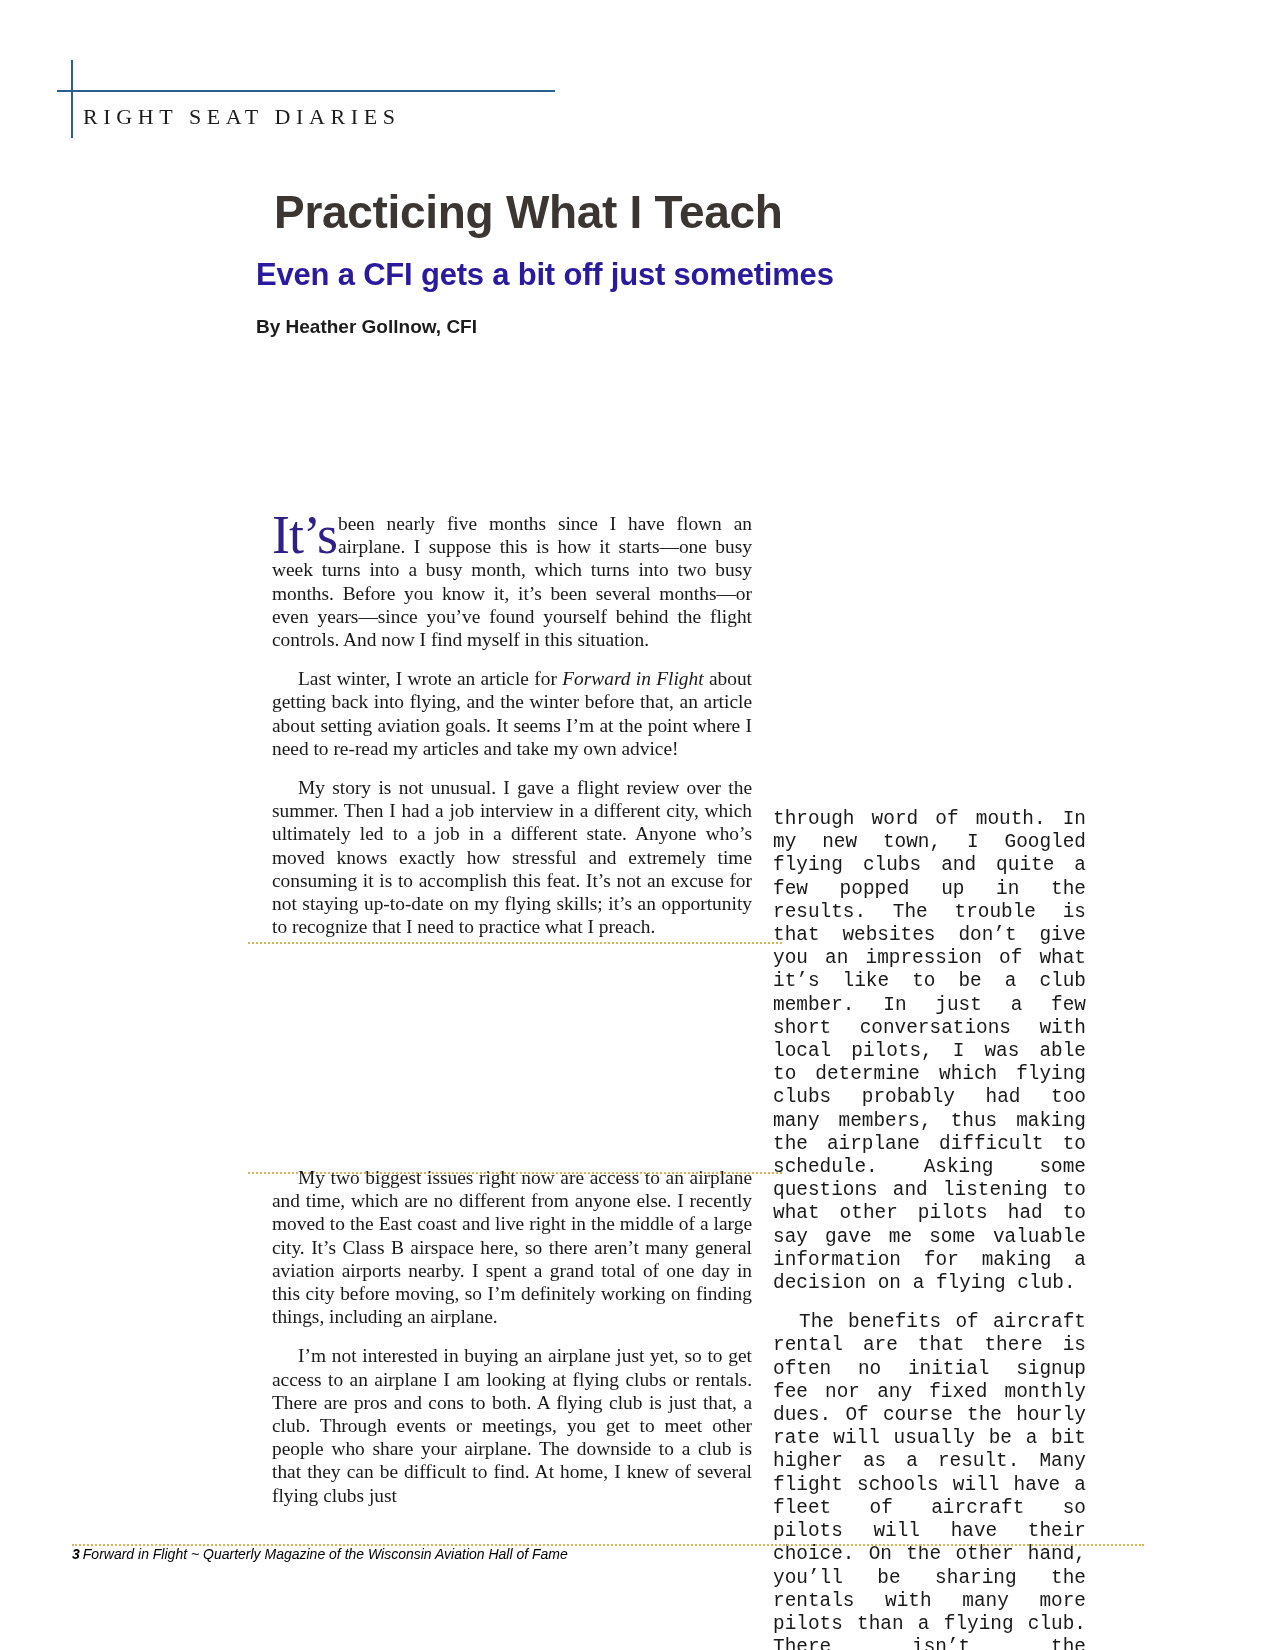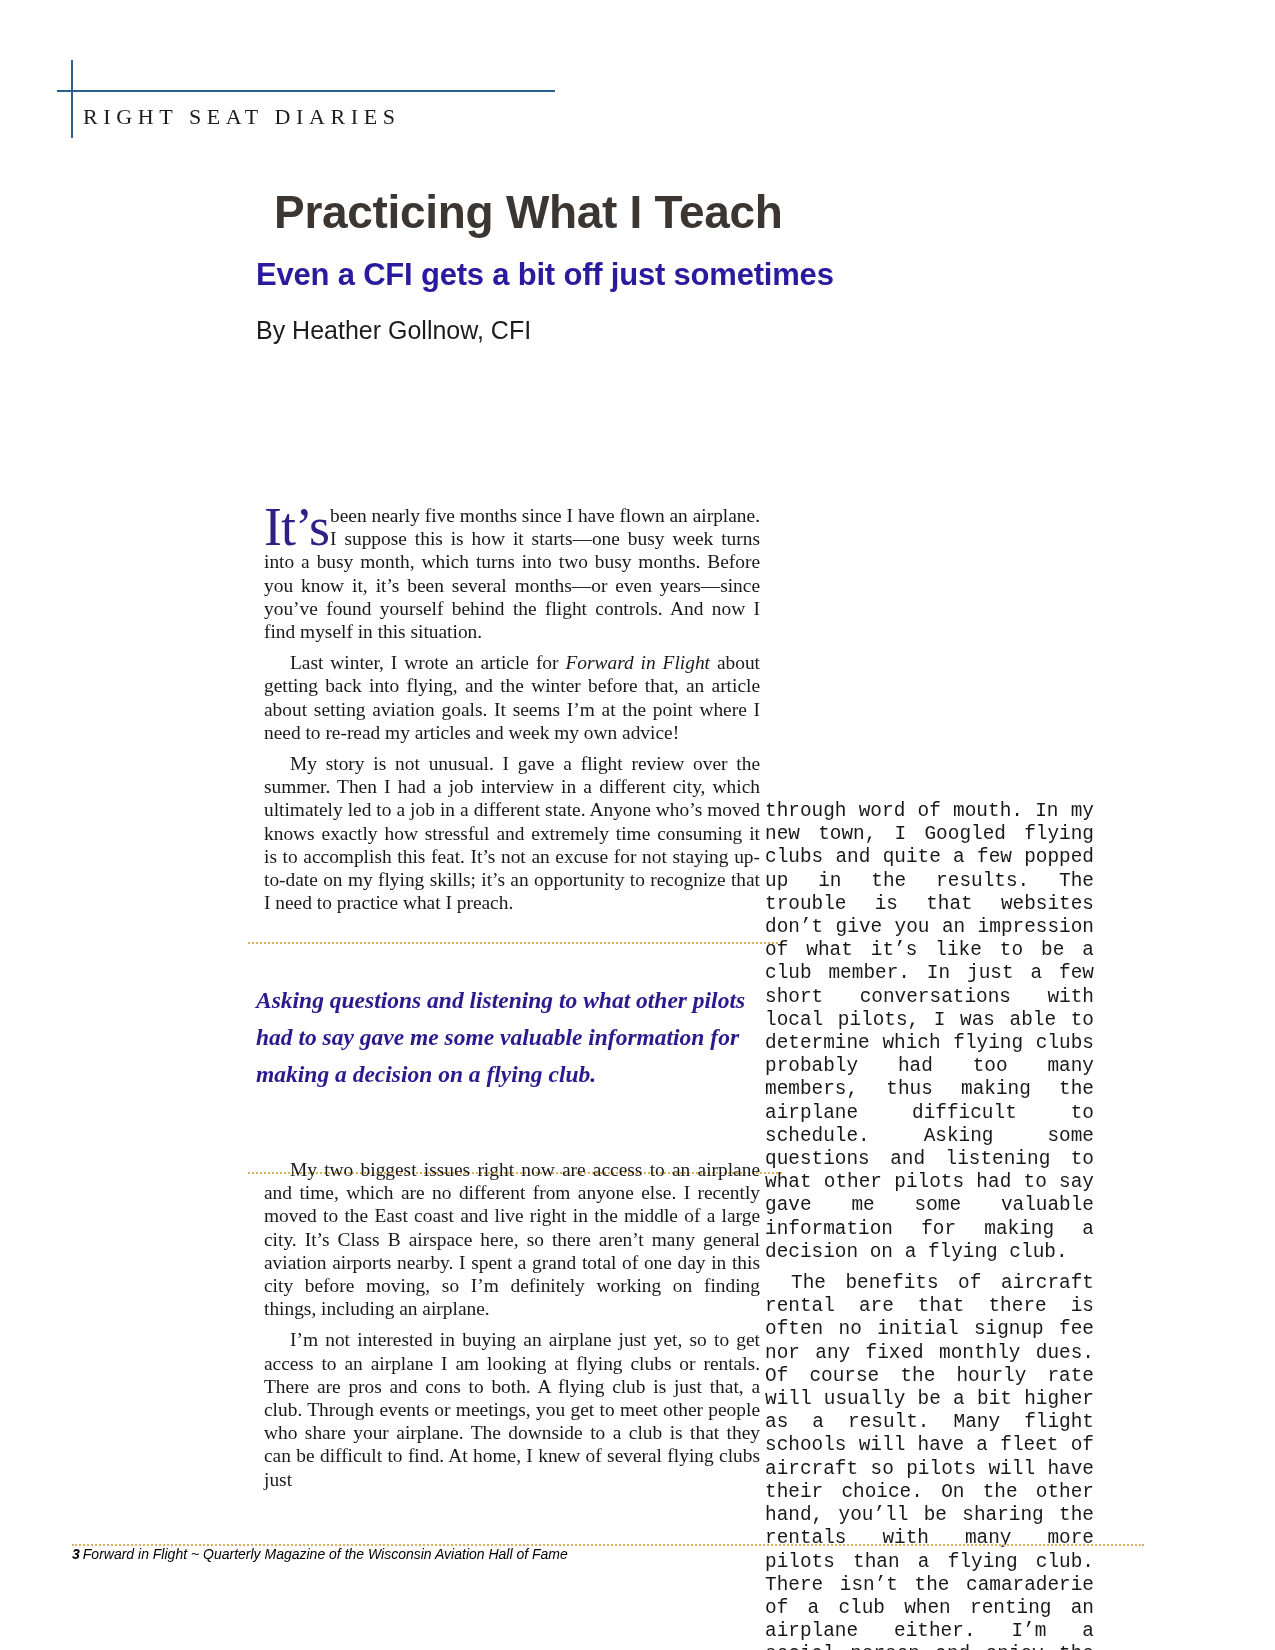--- a/index.html
+++ b/index.html
@@ -74,36 +74,36 @@
     line-height: 38px;
     color: #2a1a9e;
     letter-spacing: -0.2px;
     margin: 8px 0 0 0;
   }
   #article-byline {
     position: absolute;
     left: 256px;
     top: 316px;
     font-family: "Liberation Sans", "DejaVu Sans", sans-serif;
-    font-weight: normal;
-    font-size: 25px;
+    font-weight: bold;
+    font-size: 19px;
     color: #1c1c1c;
   }
 
   
   .column-text {
     font-family: "Liberation Serif", "DejaVu Serif", serif;
     font-size: 19.4px;
     line-height: 23.2px;
     text-align: justify;
     color: #191919;
     hyphens: none;
   }
   .column-text p {
-    margin: 8px;
+    margin: 16px;
     text-indent: 26px;
   }
   .column-text p.no-indent {
     text-indent: 0;
   }
 
   #left-column-top {
     position: absolute;
     left: 256px;
     top: 496px;
@@ -201,27 +201,26 @@
 </div>
 
 <div id="headline-block">
   <h1 id="article-title">Practicing What I Teach</h1>
   <h2 id="article-subtitle">Even a CFI gets a bit off just sometimes</h2>
 </div>
 <div id="article-byline">By Heather Gollnow, CFI</div>
 
 <div id="left-column-top" class="column-text">
   <p class="no-indent"><span id="dropcap">It’s</span><span>been nearly five months since I have flown an airplane. I suppose this is how it starts—one busy week turns into a busy month, which turns into two busy months. Before you know it, it’s been several months—or even years—since you’ve found yourself behind the flight controls. And now I find myself in this situation.</span></p>
-  <p><span>Last winter, I wrote an article for </span><span class="em-italic">Forward in Flight</span><span> about getting back into flying, and the winter before that, an article about setting aviation goals. It seems I’m at the point where I need to re-read my articles and week my own advice!</span></p>
+  <p><span>Last winter, I wrote an article for </span><span class="em-italic">Forward in Flight</span><span> about getting back into flying, and the winter before that, an article about setting aviation goals. It seems I’m at the point where I need to re-read my articles and take my own advice!</span></p>
   <p>My story is not unusual. I gave a flight review over the summer. Then I had a job interview in a different city, which ultimately led to a job in a different state. Anyone who’s moved knows exactly how stressful and extremely time consuming it is to accomplish this feat. It’s not an excuse for not staying up-to-date on my flying skills; it’s an opportunity to recognize that I need to practice what I preach.</p>
 </div>
 
 <div id="pullquote-block">
   <div class="dotted-rule"></div>
-  <div id="pullquote-text">Asking questions and listening to what other pilots had to say gave me some valuable information for making a decision on a flying club.</div>
 </div>
 <div id="pullquote-rule-bottom-wrap">
   <div class="dotted-rule"></div>
 </div>
 
 <div id="left-column-bottom" class="column-text">
   <p>My two biggest issues right now are access to an airplane and time, which are no different from anyone else. I recently moved to the East coast and live right in the middle of a large city. It’s Class B airspace here, so there aren’t many general aviation airports nearby. I spent a grand total of one day in this city before moving, so I’m definitely working on finding things, including an airplane.</p>
   <p>I’m not interested in buying an airplane just yet, so to get access to an airplane I am looking at flying clubs or rentals. There are pros and cons to both. A flying club is just that, a club. Through events or meetings, you get to meet other people who share your airplane. The downside to a club is that they can be difficult to find. At home, I knew of several flying clubs just</p>
 </div>
 

